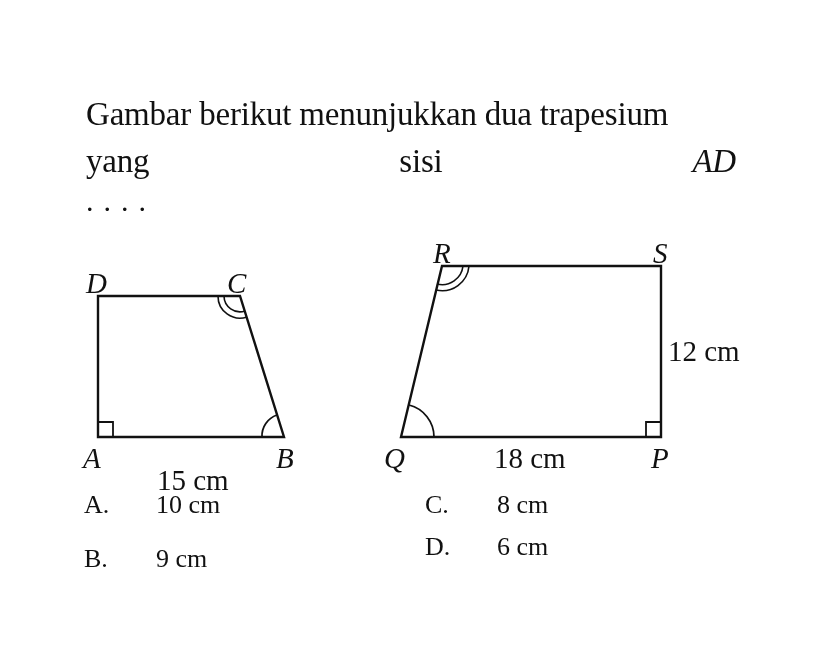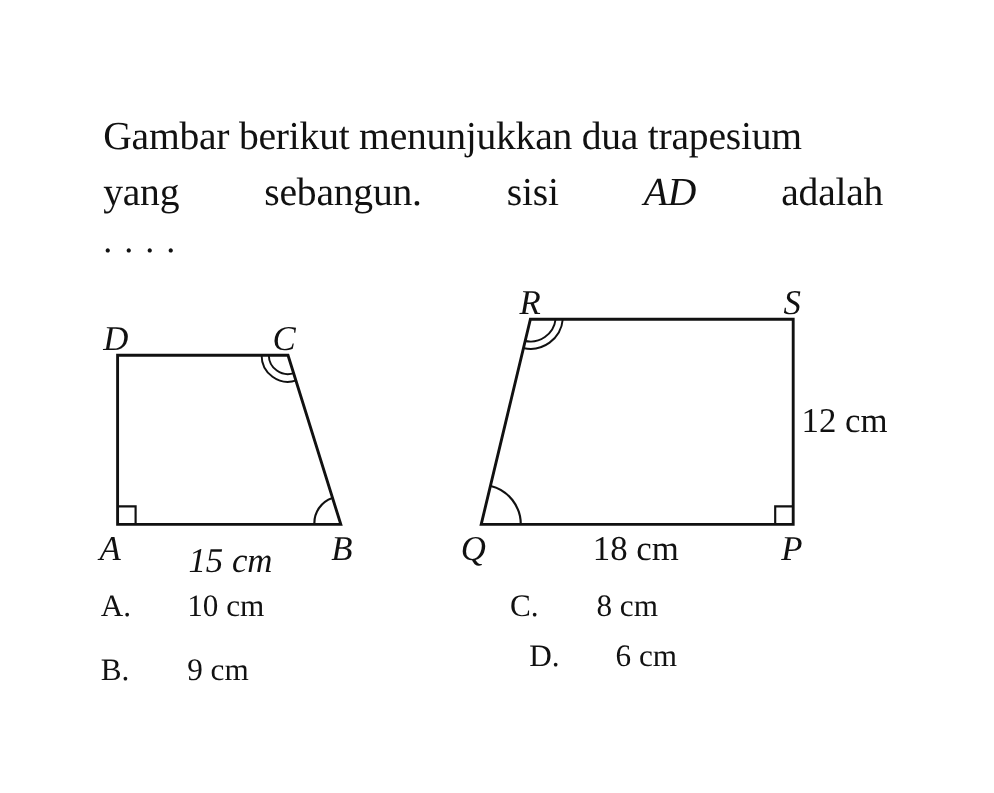--- a/index.html
+++ b/index.html
@@ -16,24 +16,22 @@
     .opt { position:absolute; font-size:26px; white-space:nowrap; }
     .opt .key { display:inline-block; width:72px; }
   </style>
 </head>
 <body>
 
 <div>
   <div class="q-line q-line1">Gambar berikut menunjukkan dua trapesium</div>
   <div class="q-line q-line2">
     <span>yang</span>
-    <span>sebangun.</span>
     <span>sisi</span>
     <span class="it">AD</span>
-    <span>adalah</span>
   </div>
   <div class="q-line q-line3">....</div>
 </div>
 
 <svg class="fig" width="828" height="661" viewBox="0 0 828 661">
   <g stroke="#111" stroke-width="2.4" fill="none">
     <polygon points="98,437 284,437 240,296 98,296"></polygon>
 
     <polyline points="98,422 113,422 113,437" stroke-width="1.8"></polyline>
 
@@ -51,35 +49,35 @@
 
     <path d="M469,266 A27,27 0 0 1 436,290" stroke-width="1.6"></path>
     <path d="M463,266 A21,21 0 0 1 437,284" stroke-width="1.6"></path>
   </g>
 </svg>
 
 <div class="lbl it" style="left:86px; top:267px;">D</div>
 <div class="lbl it" style="left:227px; top:267px;">C</div>
 <div class="lbl it" style="left:83px; top:442px;">A</div>
 <div class="lbl it" style="left:276px; top:442px;">B</div>
-<div class="lbl" style="left:157px; top:452px;font-style:italic;">15 cm</div>
+<div class="lbl" style="left:157px; top:464px;">15 cm</div>
 
 <div class="lbl it" style="left:433px; top:237px;">R</div>
 <div class="lbl it" style="left:653px; top:237px;">S</div>
 <div class="lbl it" style="left:384px; top:442px;">Q</div>
 <div class="lbl it" style="left:651px; top:442px;">P</div>
 <div class="lbl" style="left:494px; top:442px;text-align:right;">18 cm</div>
 <div class="lbl" style="left:668px; top:335px;">12 cm</div>
 
 <div>
   <div class="opt" style="left:84px; top:490px;">
     <span class="key">A.</span><span>10 cm</span>
   </div>
   <div class="opt" style="left:84px; top:532px;margin-top:12px;">
     <span class="key">B.</span><span>9 cm</span>
   </div>
   <div class="opt" style="left:425px; top:490px;">
     <span class="key">C.</span><span>8 cm</span>
   </div>
-  <div class="opt" style="left:441px; top:532px;">
+  <div class="opt" style="left:425px; top:532px;">
     <span class="key">D.</span><span>6 cm</span>
   </div>
 </div>
 
 </body></html>

